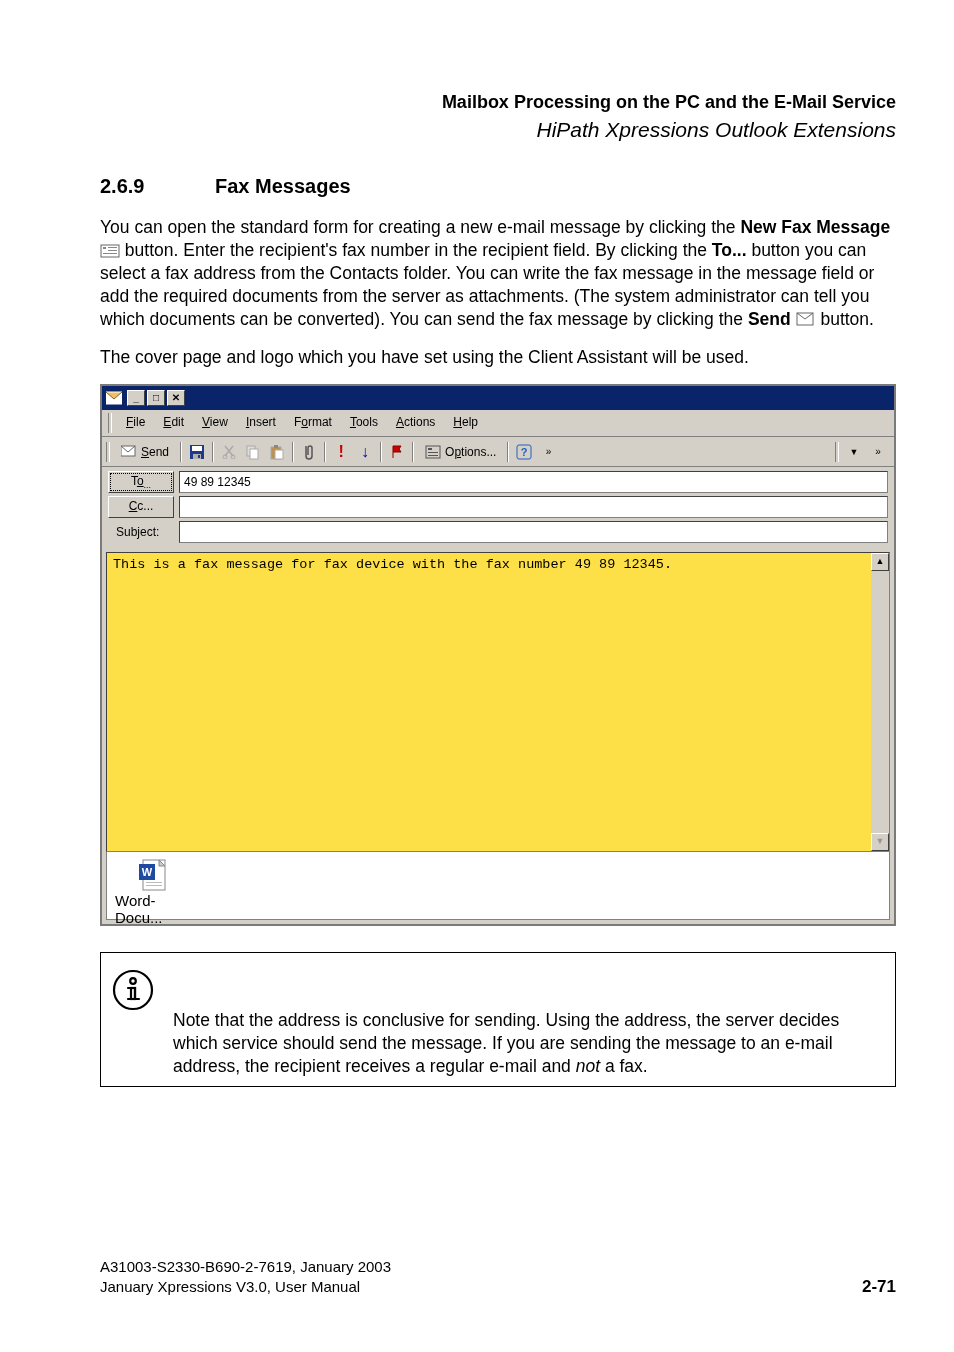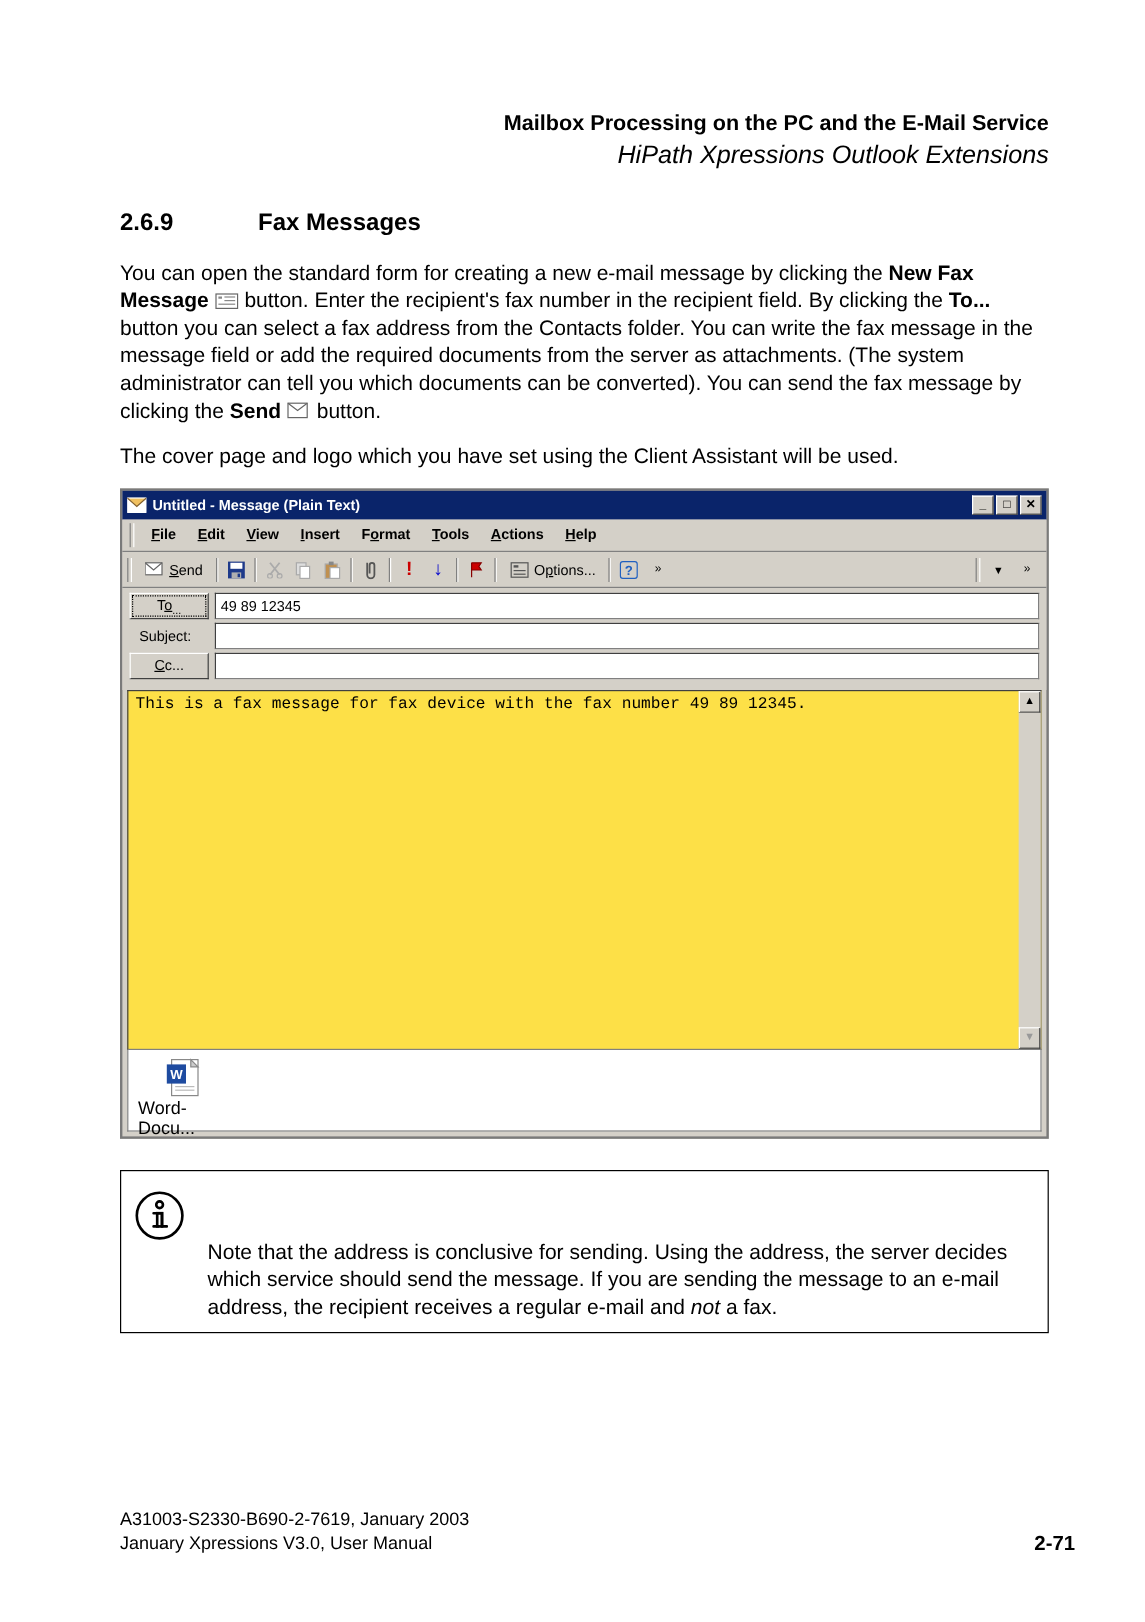--- a/index.html
+++ b/index.html
@@ -9,21 +9,21 @@
     }
     body {
       font-family: Arial, Helvetica, sans-serif;
       background: #fff;
       width: 954px;
       height: 1352px;
       position: relative;
       color: #000;
     }
     .page {
-      padding: 90px 80px 0 100px;
+      padding: 90px 58px 0 100px;
     }
     .header {
       text-align: right;
       margin-bottom: 30px;
     }
     .header-title {
       font-weight: bold;
       font-size: 18px;
       line-height: 1.4;
     }
@@ -105,21 +105,20 @@
     .menu-bar {
       display: flex;
       padding: 3px 6px;
       gap: 4px;
       font-size: 12px;
       border-bottom: 1px solid #808080;
       background: #d4d0c8;
     }
     .menu-item {
       padding: 2px 7px;
-      font-weight: bold;
     }
     .menu-item .ul { text-decoration: underline; }
     .toolbar {
       display: flex;
       align-items: center;
       padding: 3px 4px;
       background: #d4d0c8;
       border-bottom: 1px solid #808080;
       height: 30px;
     }
@@ -336,21 +335,20 @@
   <div class="outlook-window">
     <div class="title-bar">
       <span class="title-bar-icon">
         <svg viewBox="0 0 16 14">
             <rect x="0" y="1" width="16" height="12" fill="#fff" stroke="#0a246a" stroke-width="0"></rect>
             <path d="M0 1 L8 8 L16 1 Z" fill="#f0c060"></path>
             <rect x="0" y="1" width="16" height="12" fill="none" stroke="#fff" stroke-width="1"></rect>
             <path d="M0 1 L8 8 L16 1" fill="none" stroke="#806030"></path>
           </svg>
       </span>
-      <span class="title-bar-text">Untitled - Message (Plain Text)</span>
       <div class="win-controls">
         <div class="win-btn">_</div>
         <div class="win-btn">□</div>
         <div class="win-btn">✕</div>
       </div>
     </div>
 
     <div class="menu-bar">
       <span class="tb-grip"></span>
       <span class="menu-item"><span class="ul">F</span>ile</span>
@@ -440,25 +438,25 @@
       <span class="tb-btn" style="font-size:9px;">▼</span>
       <span class="tb-btn" style="font-size:10px;">»</span>
     </div>
 
     <div class="address-area">
       <div class="addr-row">
         <div class="addr-btn dotted">T<span class="ul">o</span><sub style="font-size:9px">...</sub></div>
         <input class="addr-input" value="49 89 12345" style="">
       </div>
       <div class="addr-row">
-        <div class="addr-label">Subject:</div>
+        <div class="addr-btn"><span class="ul">C</span>c...</div>
         <input class="addr-input" value="" style="">
       </div>
       <div class="addr-row">
-        <div class="addr-btn"><span class="ul">C</span>c...</div>
+        <div class="addr-label">Subject:</div>
         <input class="addr-input" value="" style="">
       </div>
     </div>
 
     <div class="message-body">
       <div class="message-text">This is a fax message for fax device with the fax number 49 89 12345.</div>
       <div class="message-scroll">
         <div class="scroll-btn">▲</div>
         <div class="scroll-track"></div>
         <div class="scroll-btn" style="color:#999;">▼</div>

